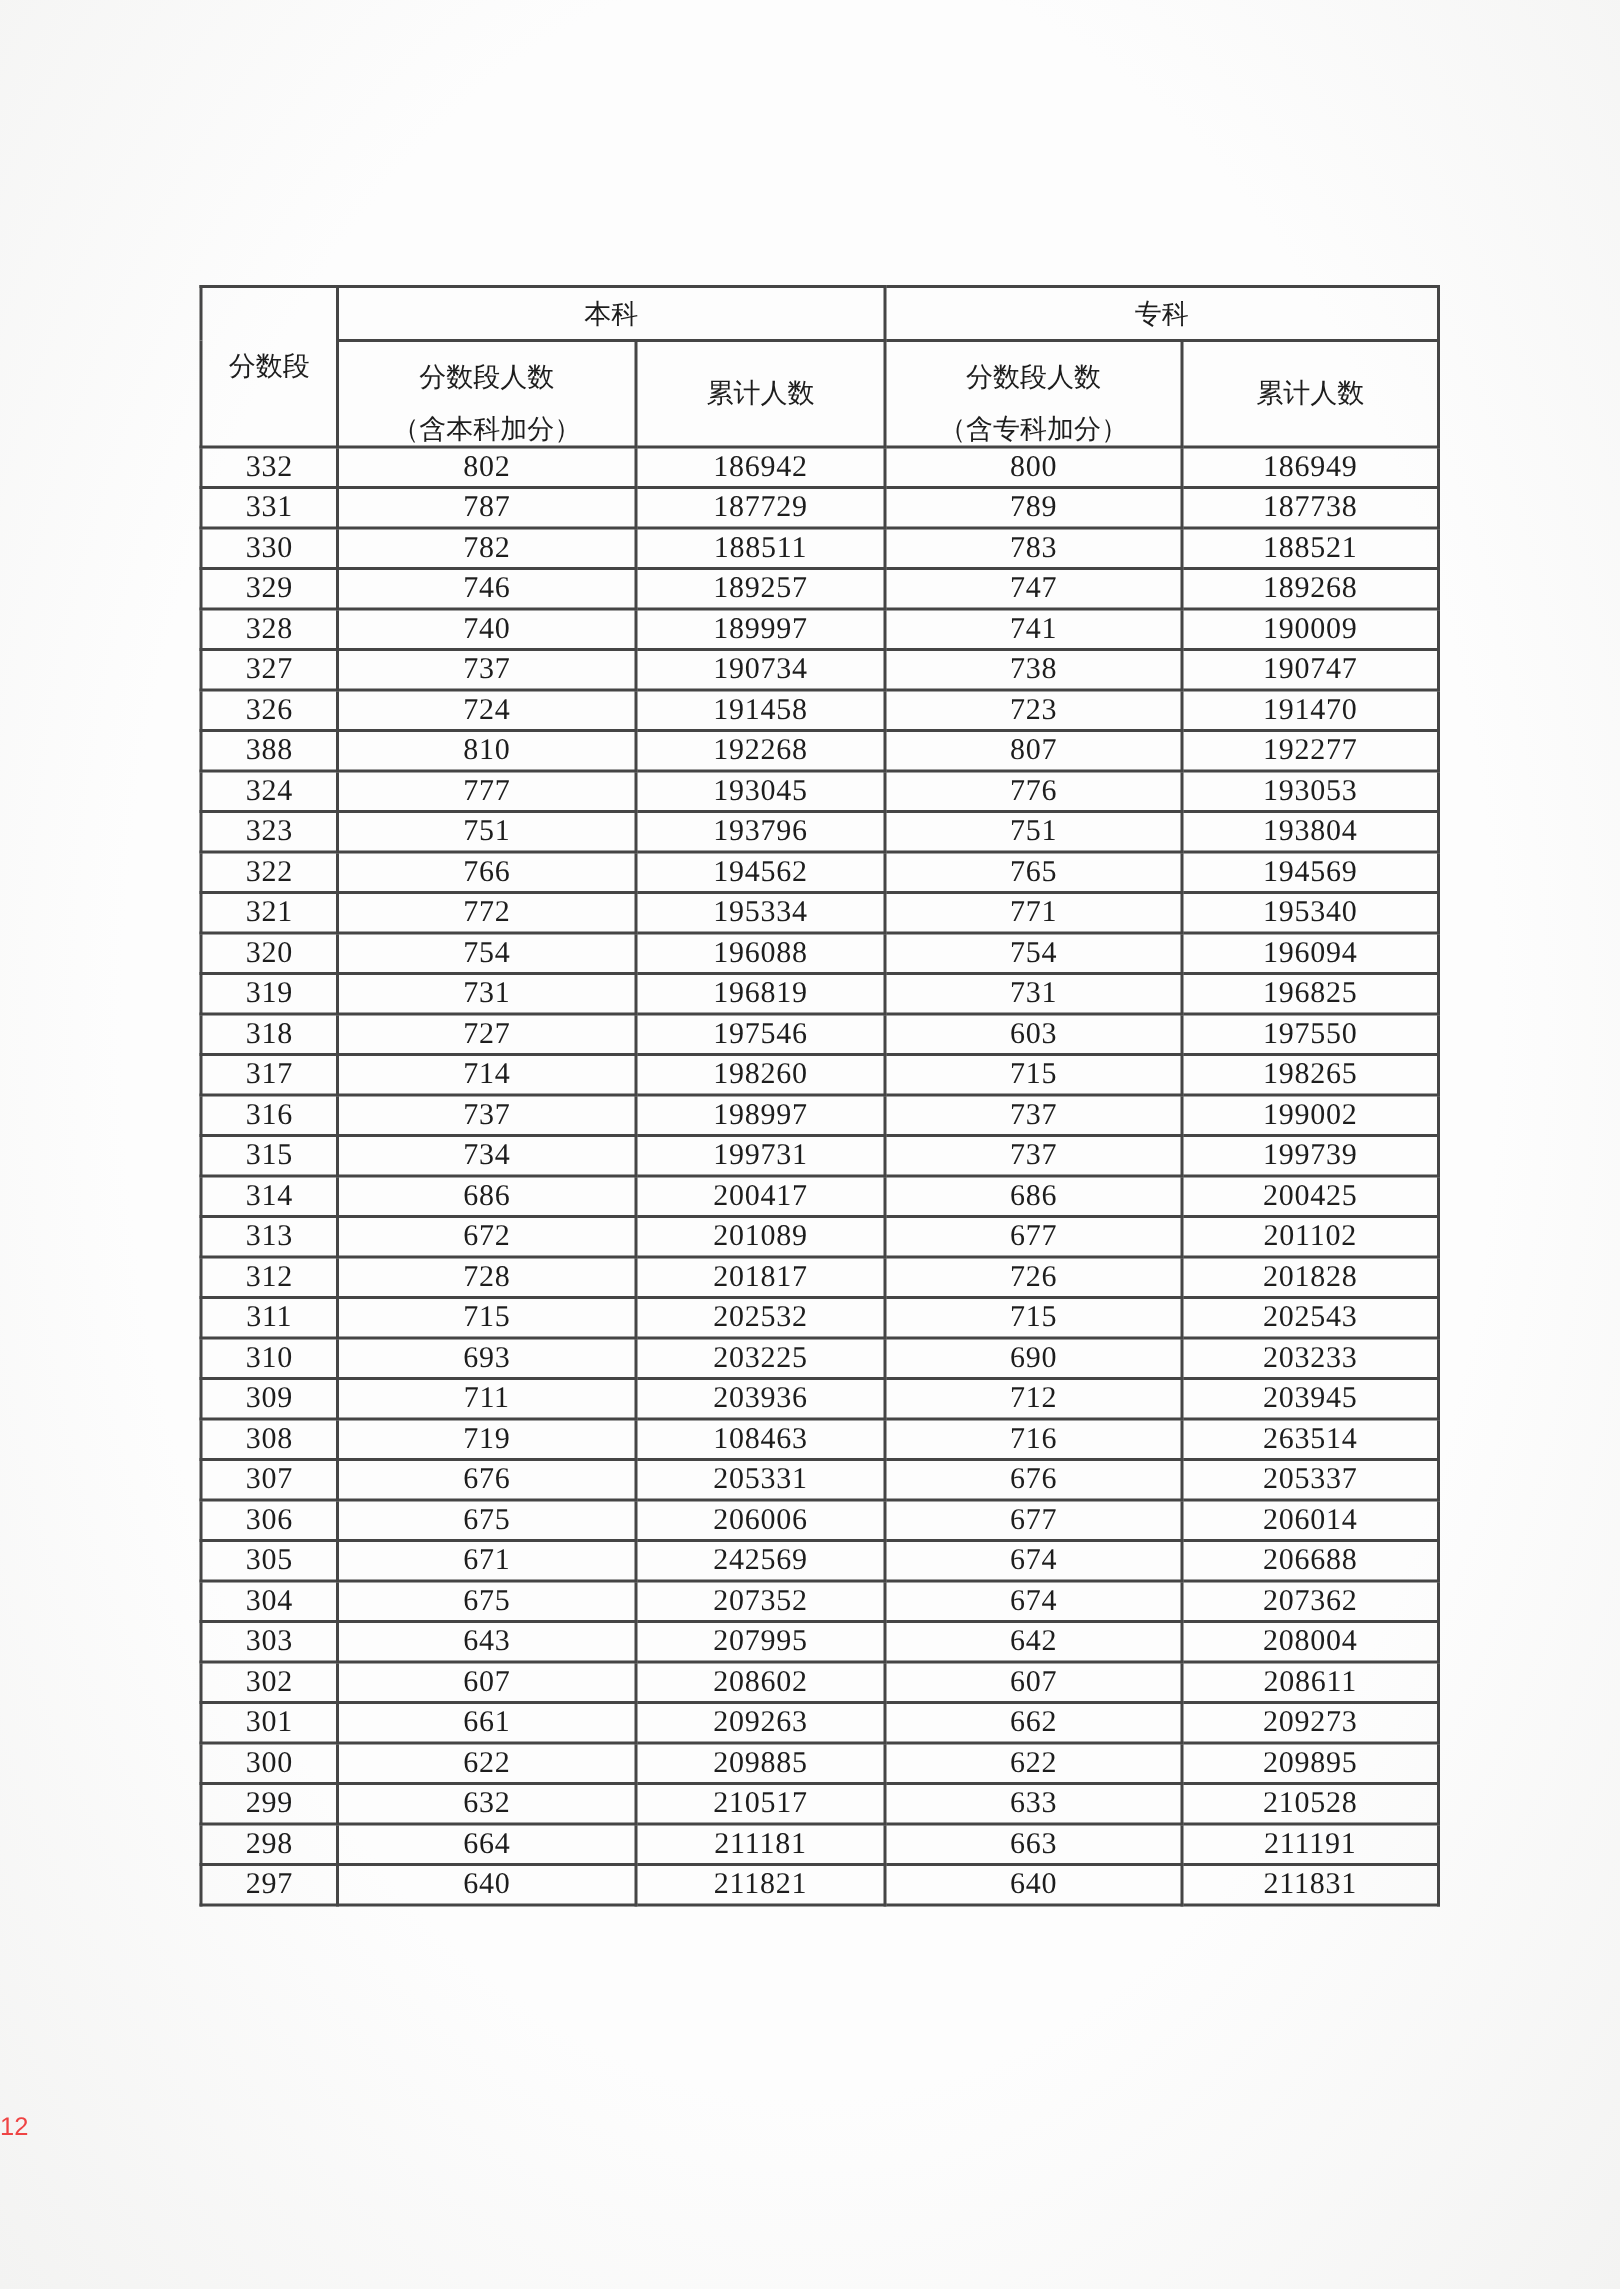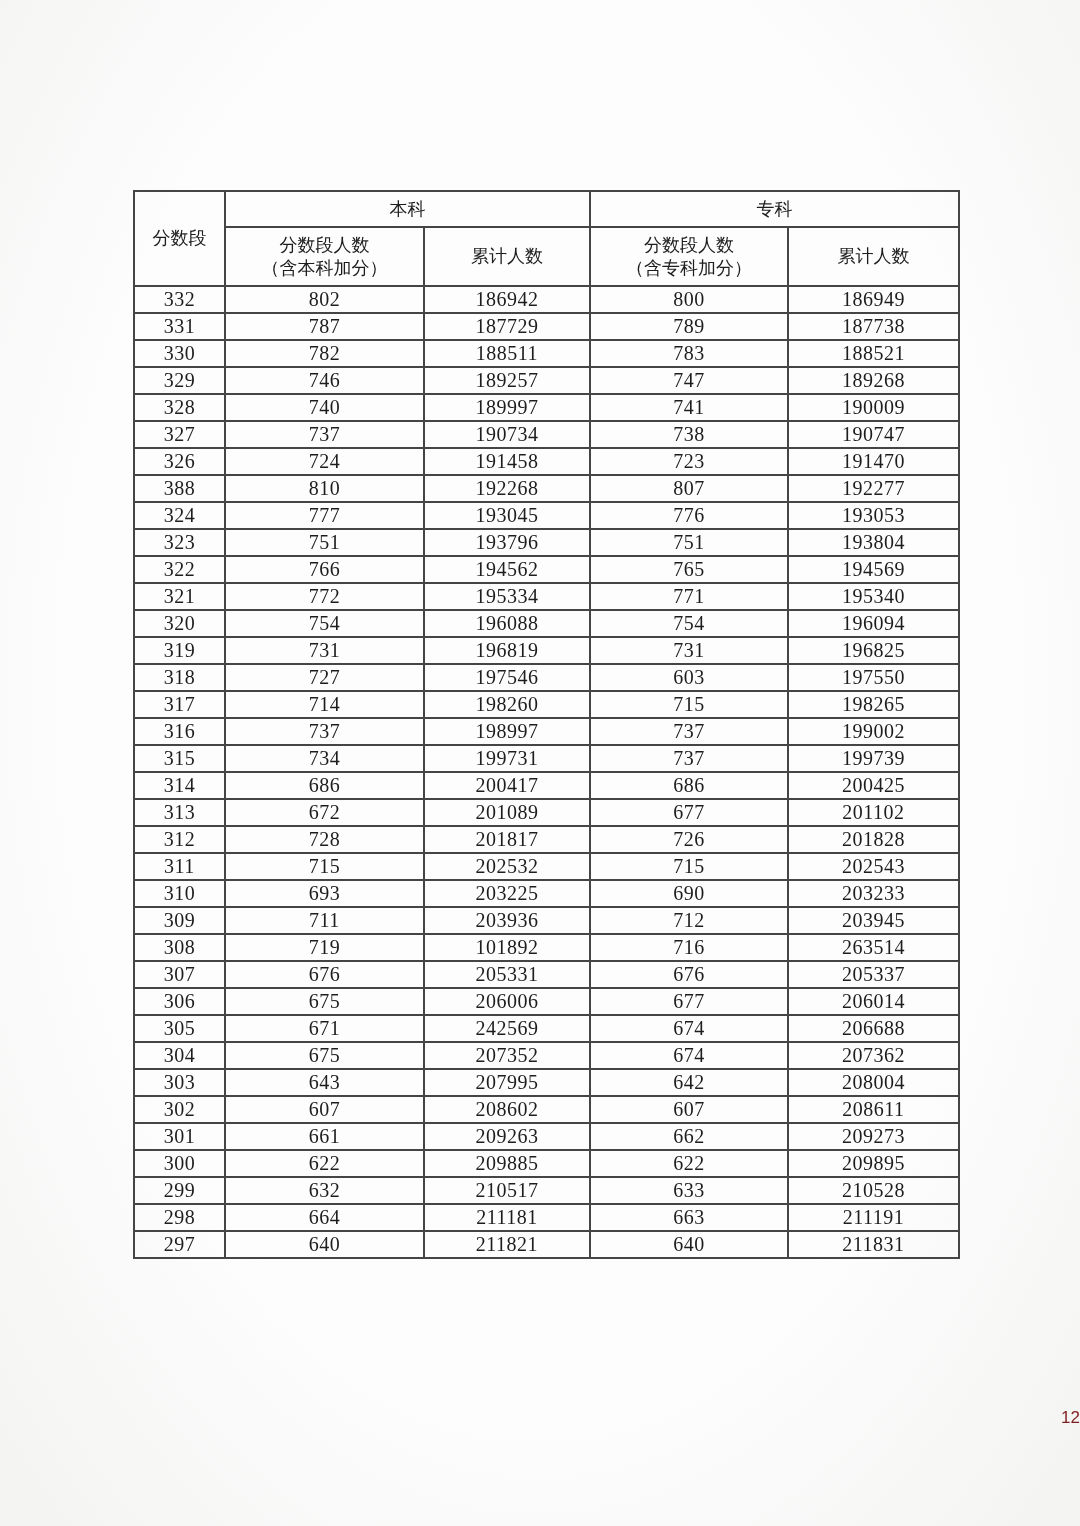--- a/index.html
+++ b/index.html
@@ -43,30 +43,31 @@
   .score-table thead tr.sub-row th {
     height: 57px;
   }
   .score-table tbody td {
     height: 25px;
     font-size: 20px;
     letter-spacing: 0.5px;
   }
   .two-line {
     display: block;
+    margin-top: 12px;
   }
   .page-number {
     position: absolute;
     top: 1408px;
     left: 0;
     width: 100%;
-    text-align: right;
+    text-align: left;
     font-family: "Liberation Sans", "DejaVu Sans", sans-serif;
     font-size: 17px;
-    color: #7f1d1d;
+    color: #ef4444;
   }
 </style>
 </head>
 <body>
 
 <table class="score-table">
   <colgroup>
     <col style="width:91px">
     <col style="width:199px">
     <col style="width:166px">
@@ -257,21 +258,21 @@
       <tr>
         <td>309</td>
         <td>711</td>
         <td>203936</td>
         <td>712</td>
         <td>203945</td>
       </tr>
       <tr>
         <td>308</td>
         <td>719</td>
-        <td>101892</td>
+        <td>108463</td>
         <td>716</td>
         <td>263514</td>
       </tr>
       <tr>
         <td>307</td>
         <td>676</td>
         <td>205331</td>
         <td>676</td>
         <td>205337</td>
       </tr>

